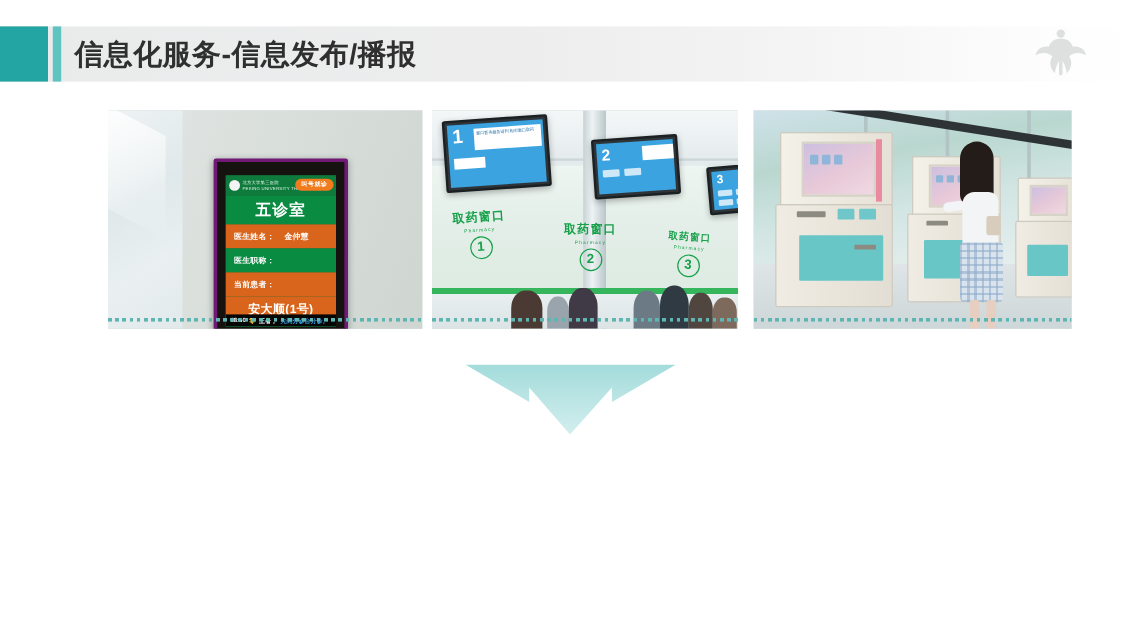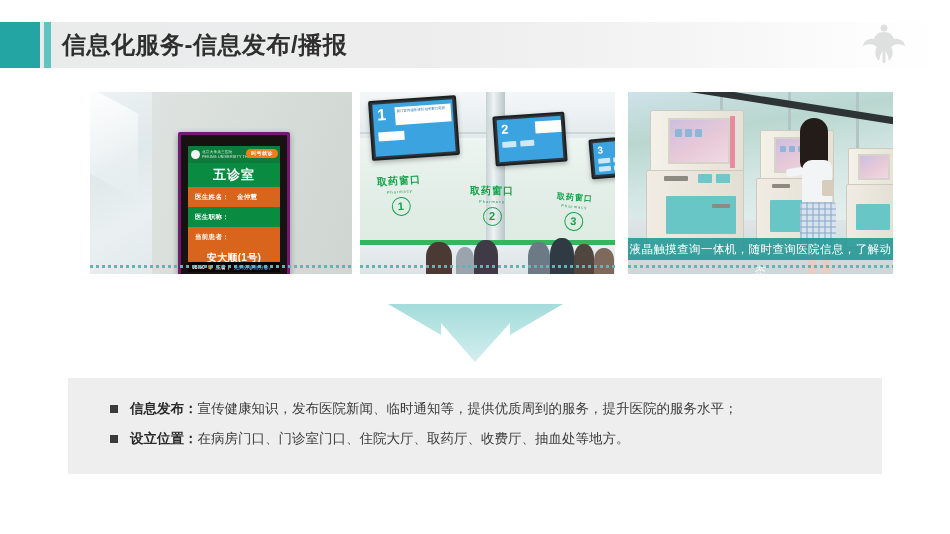--- a/index.html
+++ b/index.html
@@ -481,52 +481,32 @@
         <div class="woman" style="left:172px;top:26px;width:40px;height:158px;">
           <div class="w-hair"></div>
           <div class="w-body"></div>
           <div class="w-arm"></div>
           <div class="w-bag"></div>
           <div class="w-skirt"></div>
           <div class="w-leg" style="left:8px;"></div>
           <div class="w-leg" style="left:22px;"></div>
         </div>
 
-        <div class="caption">液晶触摸查询一体机，随时查询医院信息，了解动态</div>
         <div class="dash-line"></div>
       </div>
     </div>
 
   </div>
 
   <div class="arrow">
     <svg viewBox="0 0 175 62" width="175" height="62">
       <defs>
         <linearGradient id="arrGrad" x1="0" y1="0" x2="0" y2="1">
           <stop offset="0%" stop-color="#a3dcdb"></stop>
           <stop offset="100%" stop-color="#d3eeee"></stop>
         </linearGradient>
       </defs>
       <path d="M0 2 L175 2 L122 33 L122 21 L87 60 L53 21 L53 33 Z" fill="url(#arrGrad)"></path>
     </svg>
   </div>
 
-  <div class="panel">
-    <div class="bullets">
-
-      <div class="bullet-row">
-        <div class="bullet-sq"></div>
-        <div class="bullet-text">
-          <b>信息发布</b><b>：</b><span>宣传健康知识，发布医院新闻、临时通知等，提供优质周到的服务，提升医院的服务水平；</span>
-        </div>
-      </div>
-
-      <div class="bullet-row">
-        <div class="bullet-sq"></div>
-        <div class="bullet-text">
-          <b>设立位置</b><b>：</b><span>在病房门口、门诊室门口、住院大厅、取药厅、收费厅、抽血处等地方。</span>
-        </div>
-      </div>
-
-    </div>
-  </div>
 
 </div>
 
 </body></html>

